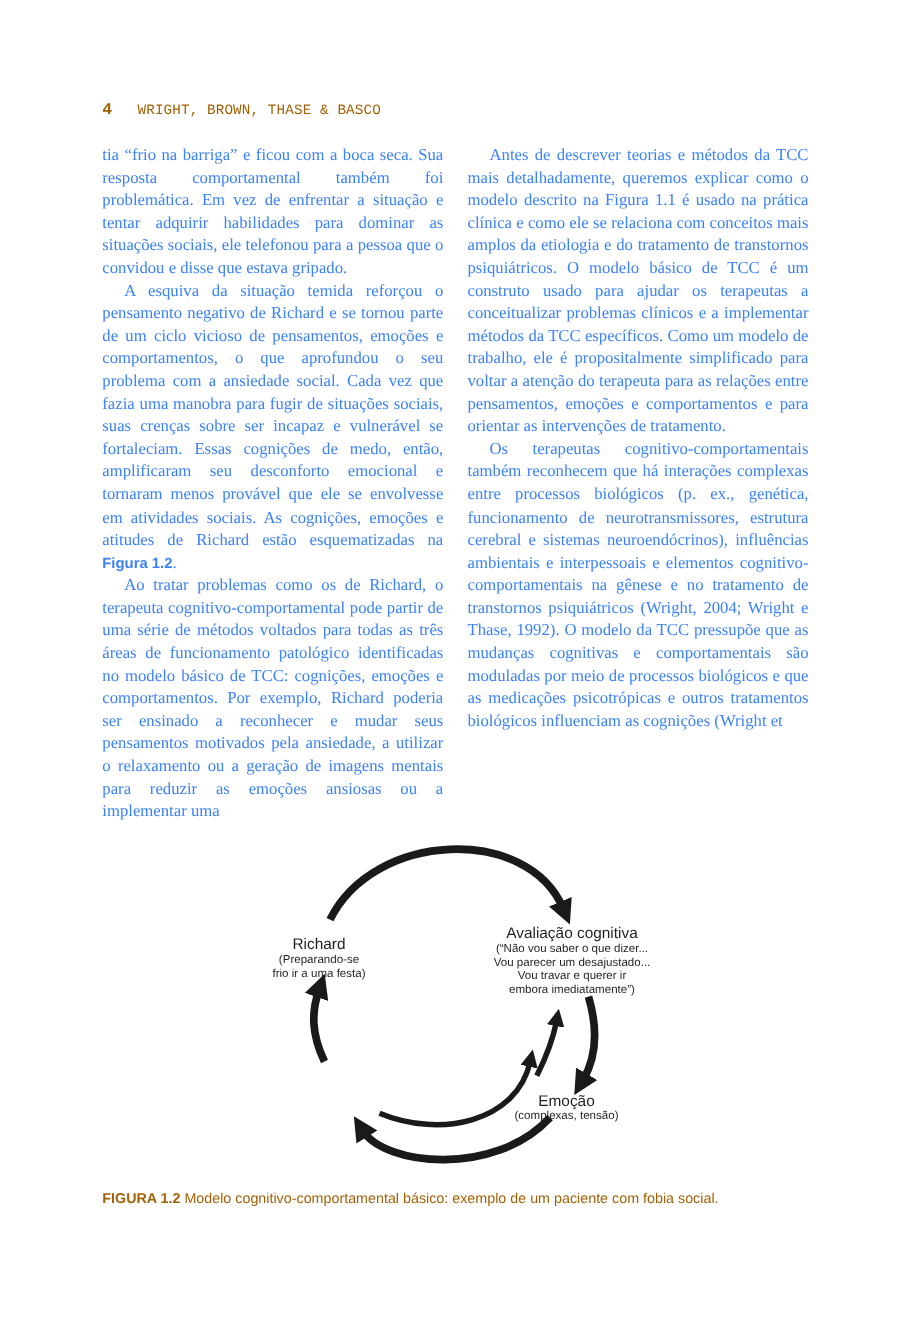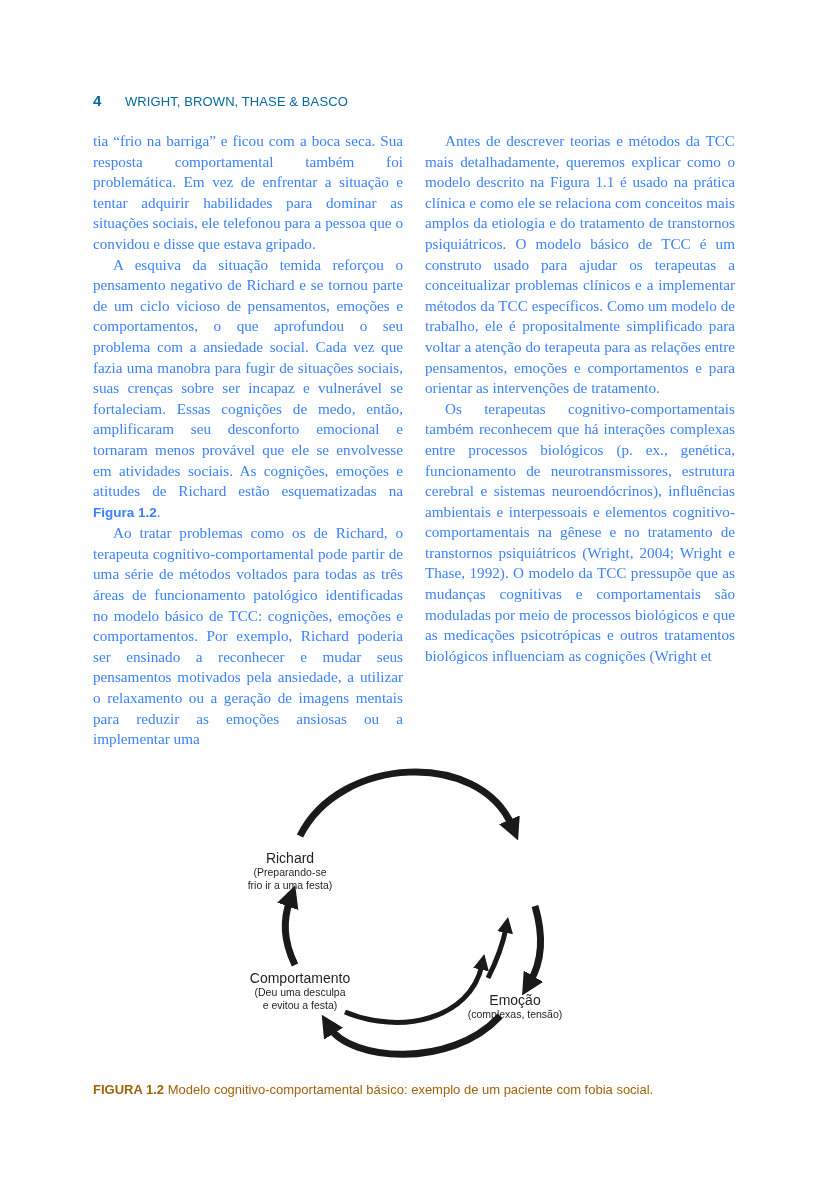--- a/index.html
+++ b/index.html
@@ -1,17 +1,17 @@
 <!DOCTYPE html>
 <html><head>
 <meta charset="utf-8">
 <style>
   html, body { margin: 0; padding: 0; background: #ffffff; }
   body { width: 824px; height: 1200px; position: relative; overflow: hidden; color: #231f20; }
-  .header { position: absolute; left: 93px; top: 92px; font-family: Liberation Sans, sans-serif; font-size: 13px; color: #0369a1; }
+  .header { position: absolute; left: 93px; top: 92px; font-family: Liberation Mono, monospace; font-size: 13px; color: #a16207; }
   .header .num { font-weight: bold; font-size: 15px; display: inline-block; width: 32px; }
   .header .authors { letter-spacing: 0.1px; }
   .col { position: absolute; top: 131px; width: 310px; font-family: "Liberation Serif", serif; font-size: 15.2px; line-height: 20.6px; text-align: justify; color: #3b82f6; }
   .col.left { left: 93px; }
   .col.right { left: 425px; }
   .col p { margin: 0; }
   .col p.indent { text-indent: 20px; }
   .figref { font-family: "Liberation Sans", sans-serif; font-weight: bold; font-size: 13.5px; }
   .figure { position: absolute; left: 0; top: 760px; width: 824px; height: 310px; }
   .figure svg { position: absolute; left: 0; top: 0; }
@@ -59,28 +59,30 @@
 
     <path d="M488,218 C498,198 503,184 506,168" fill="none" stroke="#1a1a1a" stroke-width="5" marker-end="url(#ah)"></path>
   </svg>
 
   <div class="node" style="left:230px; top:90px; width:120px;">
     <span class="title">Richard</span>
     <span class="desc">(Preparando-se
 frio ir a uma festa)</span>
   </div>
 
+  <div class="node" style="left:420px; top:80px; width:200px;">
+    <span class="title">Avaliação cognitiva</span>
+    <span class="desc">(“Não vou saber o que dizer...
+Vou parecer um desajustado...
+Vou travar e querer ir
+embora imediatamente”)</span>
+  </div>
 
   <div class="node" style="left:455px; top:232px; width:120px;">
     <span class="title">Emoção</span>
     <span class="desc">(complexas, tensão)</span>
   </div>
 
-  <div class="node" style="left:235px; top:210px; width:130px;">
-    <span class="title">Comportamento</span>
-    <span class="desc">(Deu uma desculpa
-e evitou a festa)</span>
-  </div>
 </div>
 
 <div class="caption">
   <span class="label">FIGURA 1.2</span><span> Modelo cognitivo-comportamental básico: exemplo de um paciente com fobia social.</span>
 </div>
 
 </body></html>

